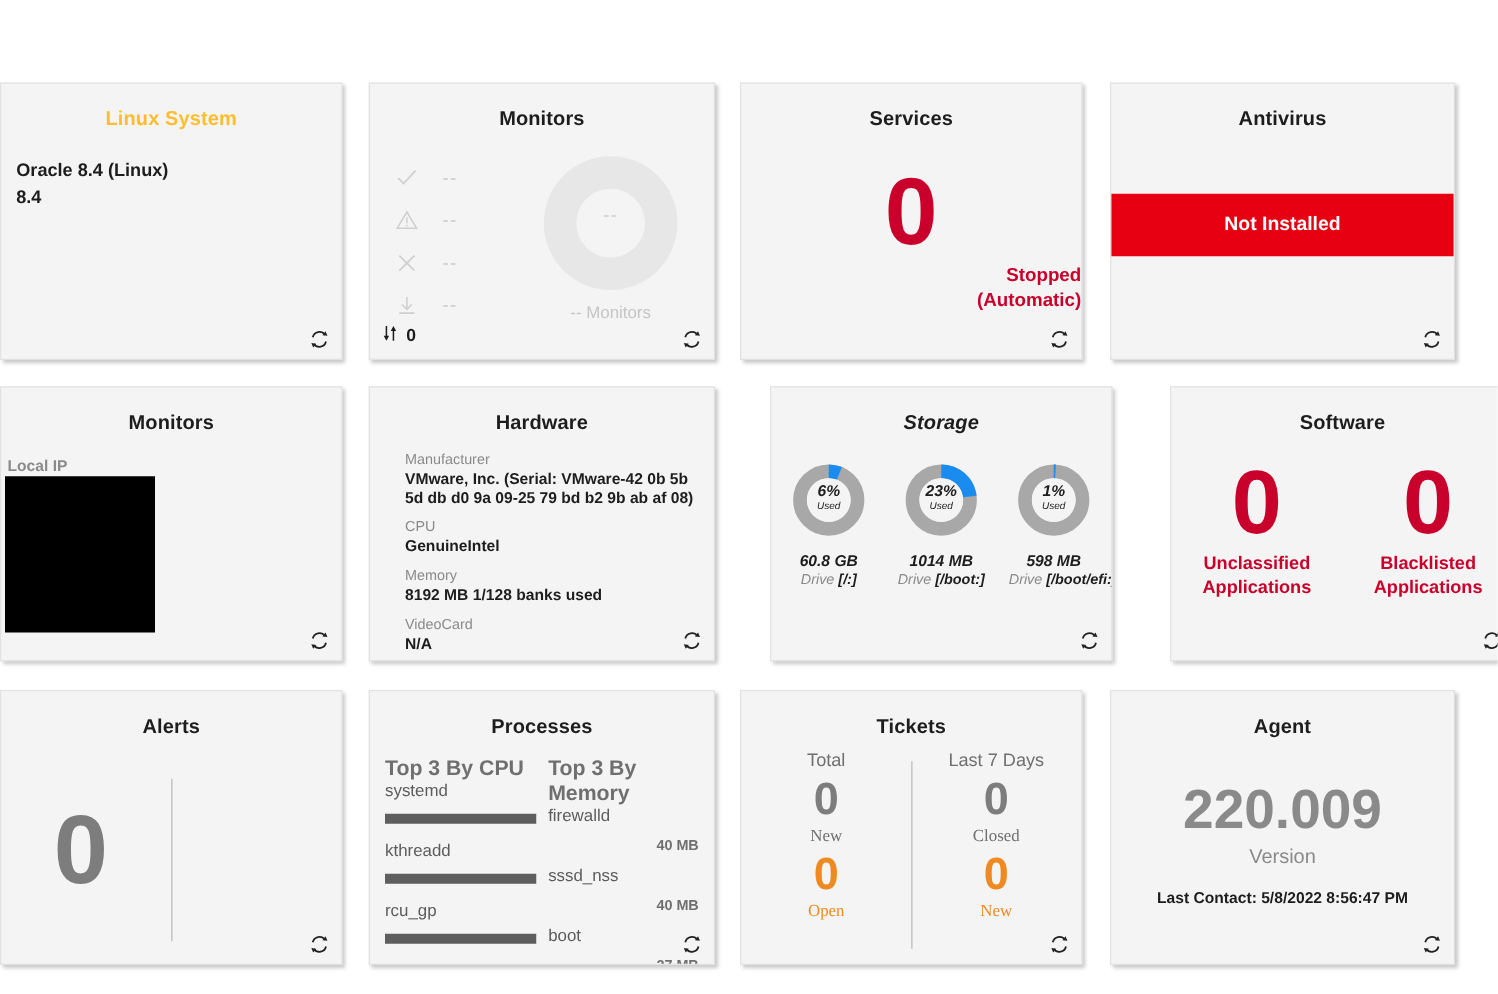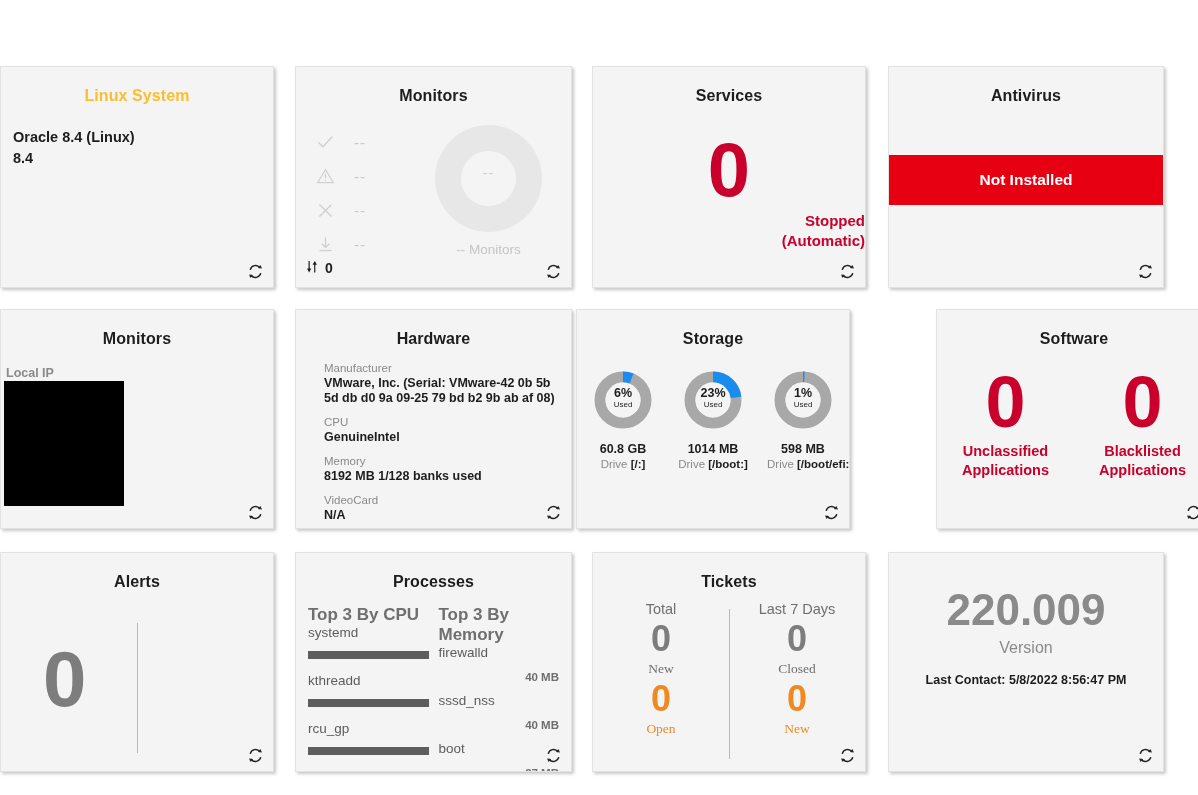--- a/index.html
+++ b/index.html
@@ -137,21 +137,21 @@
   .redaction-box { width: 120px; height: 125px; background: #000000; margin-left: 3px; margin-top: 1px; }
 
   
   #card-hardware { left: 295px; top: 309px; width: 277px; height: 220px; }
   .hw-body { padding: 12px 14px 0 28px; }
   .hw-key { font-size: 11.5px; color: #8a8a8a; line-height: 16px; margin-top: 8px; }
   .hw-key:first-child { margin-top: 0; }
   .hw-val { font-size: 12.5px; color: #1d1d1d; font-weight: bold; line-height: 15px; }
 
   
-  #card-storage { left: 576px; top: 309px; width: 274px; height: 220px; }
+  #card-storage { left: 616px; top: 309px; width: 274px; height: 220px; font-style: italic; }
   .stor-row { display: flex; justify-content: center; gap: 18px; margin-top: 22px; }
   .stor-item { width: 72px; text-align: center; }
   .gauge { position: relative; width: 60px; height: 60px; margin: 0 auto; }
   .gauge svg { display: block; }
   .gauge-text {
     position: absolute; left: 0; right: 0; top: 17px;
     text-align: center;
   }
   .gauge-pct { font-size: 12.5px; font-weight: bold; color: #1d1d1d; line-height: 13px; }
   .gauge-used { font-size: 8px; color: #1d1d1d; line-height: 10px; }
@@ -558,20 +558,21 @@
       <svg viewBox="0 0 20 20" width="17" height="17">
         <path d="M3.8 8.0 A6.4 6.4 0 0 1 15.2 5.6" fill="none" stroke="#222" stroke-width="1.7"></path>
         <path d="M16.2 12.0 A6.4 6.4 0 0 1 4.8 14.4" fill="none" stroke="#222" stroke-width="1.7"></path>
         <polygon points="15.8,2.4 17.6,6.6 12.9,6.0" fill="#222"></polygon>
         <polygon points="4.2,17.6 2.4,13.4 7.1,14.0" fill="#222"></polygon>
       </svg>
     </span>
   </div>
 
   <div class="card" id="card-agent">
+    <div class="card-title">Agent</div>
     <div class="agent-version">220.009</div>
     <div class="agent-vlabel">Version</div>
     <div class="agent-contact">Last Contact: 5/8/2022 8:56:47 PM</div>
     <span class="refresh-icon">
       <svg viewBox="0 0 20 20" width="17" height="17">
         <path d="M3.8 8.0 A6.4 6.4 0 0 1 15.2 5.6" fill="none" stroke="#222" stroke-width="1.7"></path>
         <path d="M16.2 12.0 A6.4 6.4 0 0 1 4.8 14.4" fill="none" stroke="#222" stroke-width="1.7"></path>
         <polygon points="15.8,2.4 17.6,6.6 12.9,6.0" fill="#222"></polygon>
         <polygon points="4.2,17.6 2.4,13.4 7.1,14.0" fill="#222"></polygon>
       </svg>

